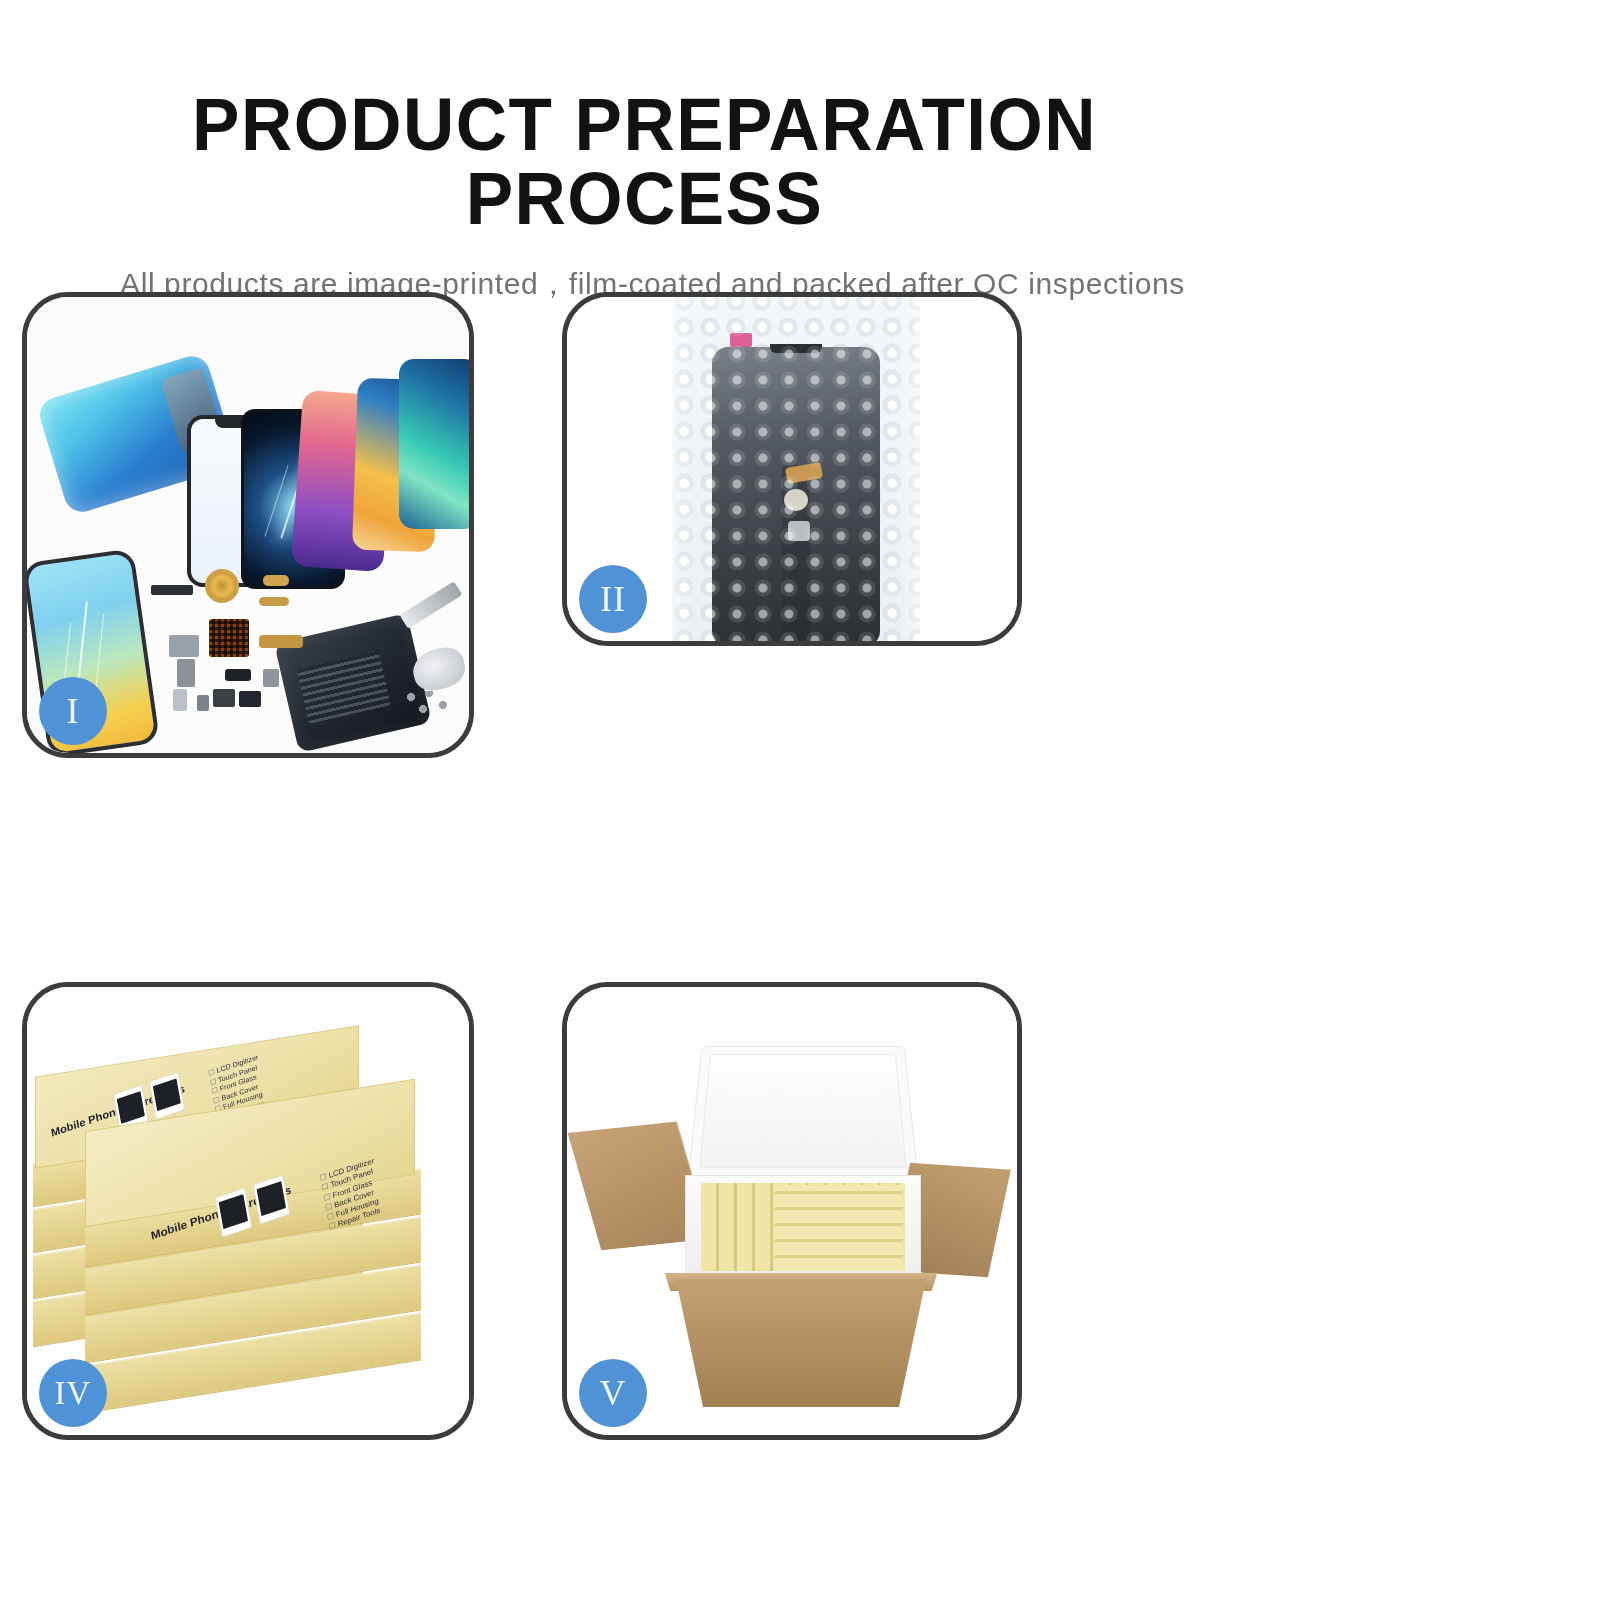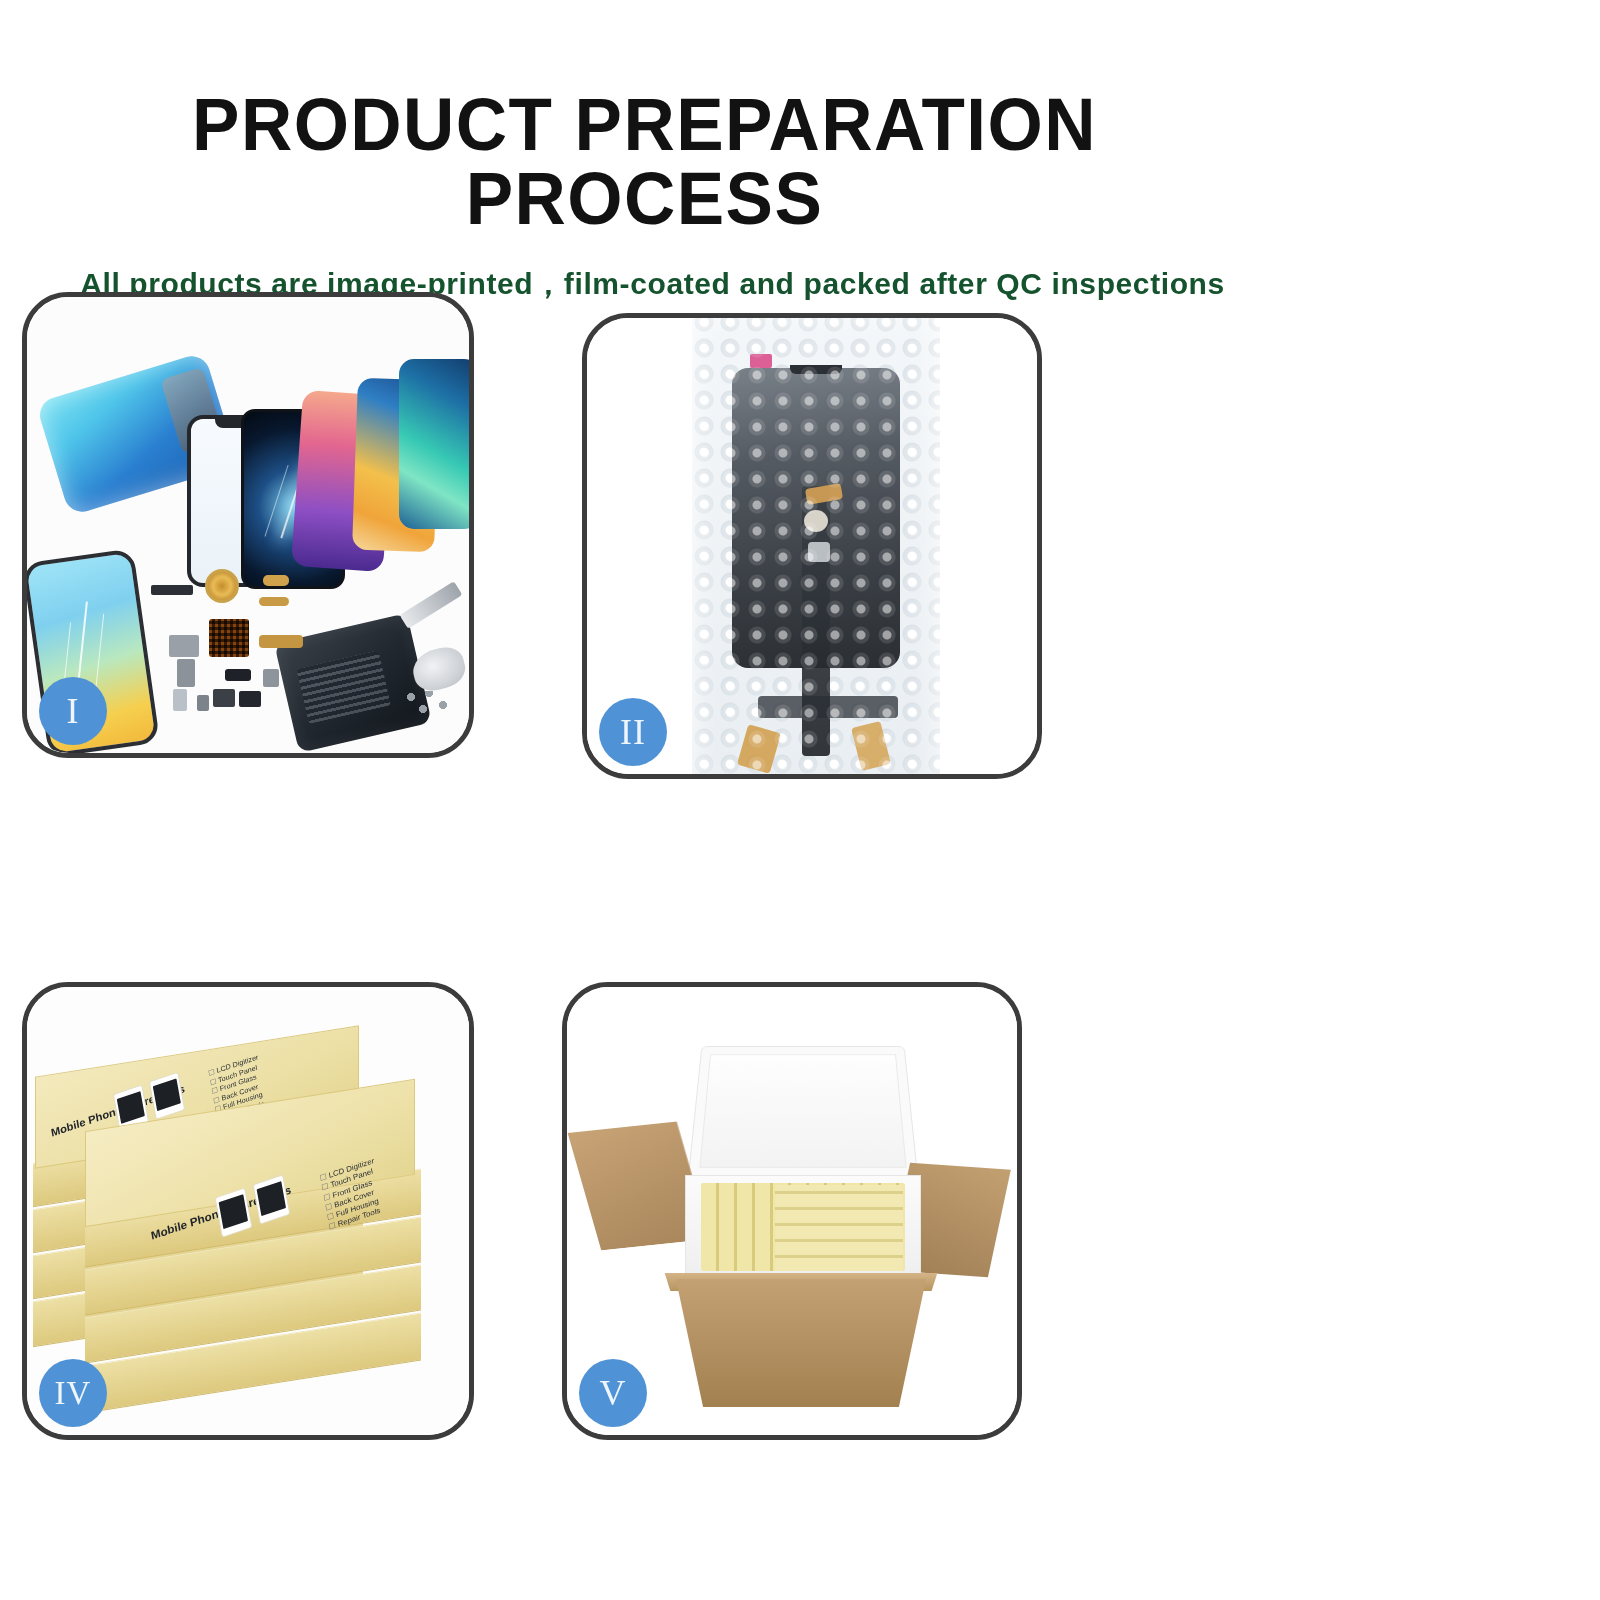--- a/index.html
+++ b/index.html
@@ -12,21 +12,21 @@
   .page { position: relative; width: 1600px; height: 1600px; background:#fff; }
 
   
   .header { position:absolute; left:0; top:0; width:1289px; text-align:center; }
   .title {
     font-size: 74px; font-weight: 700; letter-spacing: 1.5px;
     color:#121212; line-height:1; padding-top:88px;
     transform: scaleX(0.96); transform-origin: center;
   }
   .subtitle {
-    font-size: 30px; font-weight: 700; color:#14532d;
+    font-size: 30px; font-weight: 400; color:#737373;
     letter-spacing: 0.6px; padding-top: 28px; padding-left: 16px;
   }
 
   
   .grid { position:absolute; left:0; top:0; width:1600px; height:1600px; }
 
   .panel {
     position:absolute;
     border: 5px solid #3c3c3c;
     border-radius: 46px;
@@ -48,21 +48,21 @@
     font-family:"Liberation Serif","DejaVu Serif",serif;
     font-size:36px; line-height:1; letter-spacing:1px;
     z-index:5;
   }
   .badge.b3 { font-size:31px; }
   .badge.b6 { font-size:31px; }
   .badge.b4 { font-size:33px; }
 
   
   #p1 { left:22px;   top:292px;  width:452px; height:466px; }
-  #p2 { left:582px;  top:292px;  width:460px; height:466px;margin-top:21px; }
+  #p2 { left:562px;  top:292px;  width:460px; height:354px; }
   #p3 { left:1108px; top:292px;  width:460px; height:466px; }
   #p4 { left:22px;   top:982px;  width:452px; height:458px; }
   #p5 { left:562px;  top:982px;  width:460px; height:458px; }
   #p6 { left:1108px; top:982px;  width:460px; height:458px; }
 
   
   .scene1 { position:absolute; inset:0; background:#fcfcfc; }
   .ph { position:absolute; border-radius:14px; }
   .p-adh {
     left:22px; top:78px; width:176px; height:118px;

